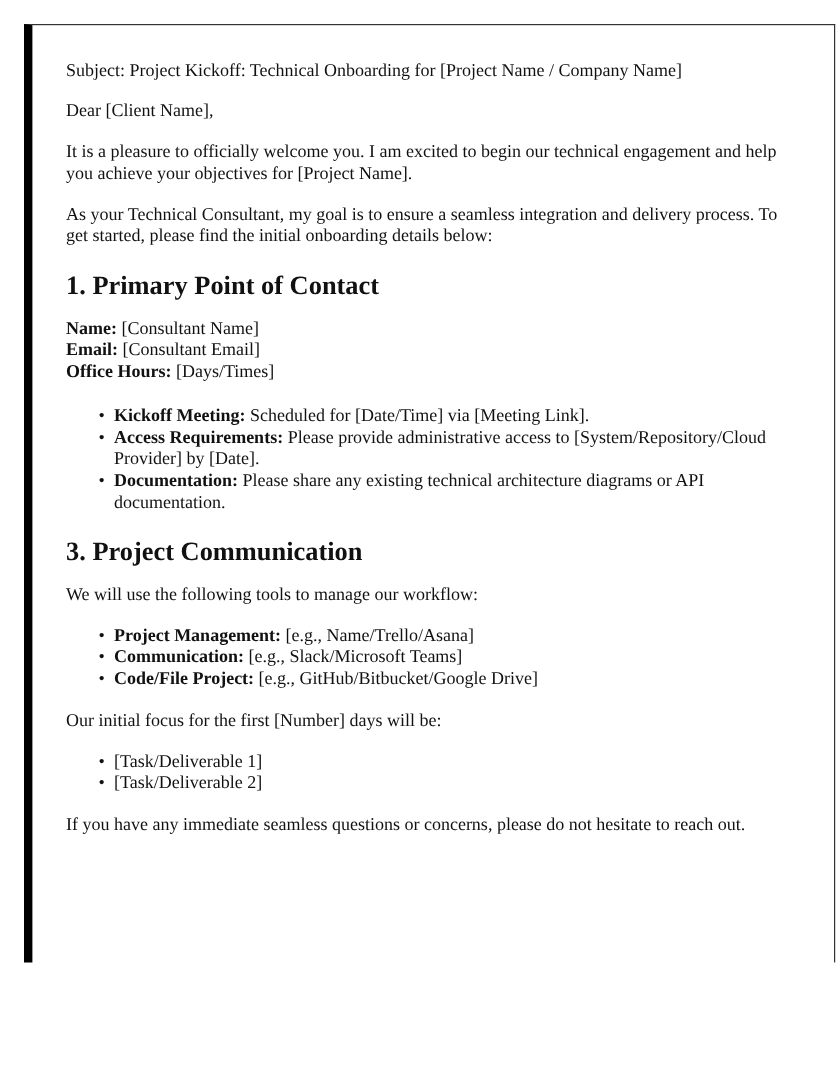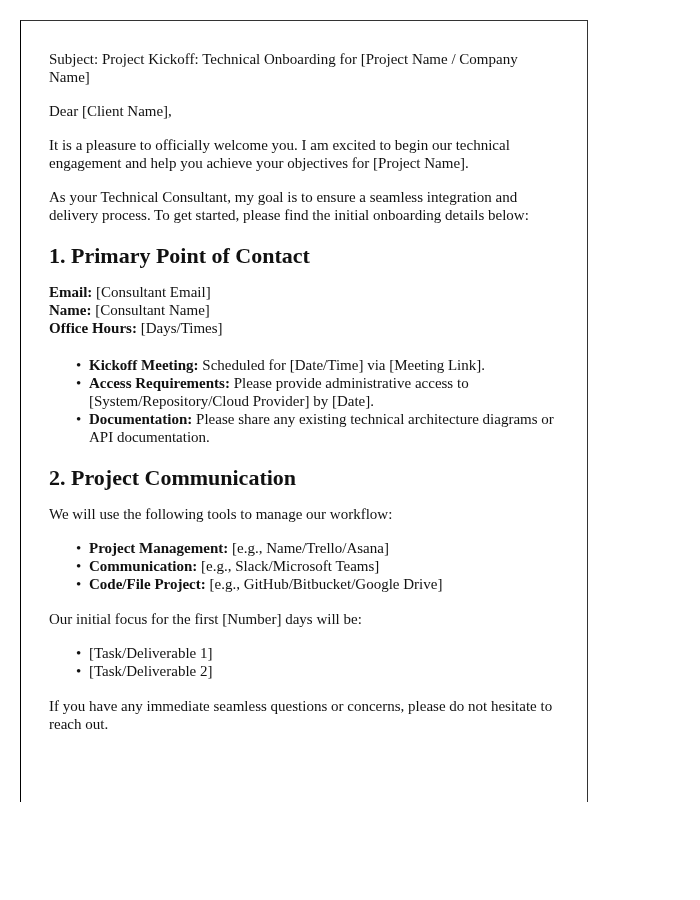--- a/index.html
+++ b/index.html
@@ -14,24 +14,24 @@
       font-family: "Liberation Serif", "DejaVu Serif", serif;
       color: #111111;
       font-size: 15px;
       line-height: 18px;
       position: relative;
     }
     .page {
       position: absolute;
       left: 20px;
       top: 20px;
-      width: 568px;
+      width: 676px;
       height: 782px;
       border-top: 1px solid #333333;
-      border-left: 1px solid #000000;
+      border-left: 7px solid #000000;
       border-right: 1px solid #333333;
       box-sizing: border-box;
       overflow: hidden;
     }
     .content {
       padding: 29px 28px 0 28px;
     }
     p {
       margin: 0 0 16px 0;
     }
@@ -70,32 +70,32 @@
 <div class="page">
   <div class="content">
 
     <p>Subject: Project Kickoff: Technical Onboarding for [Project Name / Company Name]</p>
     <p>Dear [Client Name],</p>
     <p>It is a pleasure to officially welcome you. I am excited to begin our technical engagement and help you achieve your objectives for [Project Name].</p>
     <p>As your Technical Consultant, my goal is to ensure a seamless integration and delivery process. To get started, please find the initial onboarding details below:</p>
 
     <h3>1. Primary Point of Contact</h3>
     <div class="contact-block">
+      <span class="contact-line"><b>Name:</b><span> [Consultant Name]</span></span>
       <span class="contact-line"><b>Email:</b><span> [Consultant Email]</span></span>
-      <span class="contact-line"><b>Name:</b><span> [Consultant Name]</span></span>
       <span class="contact-line"><b>Office Hours:</b><span> [Days/Times]</span></span>
     </div>
 
     <ul>
       <li><span class="bullet">•</span><b>Kickoff Meeting:</b><span> Scheduled for [Date/Time] via [Meeting Link].</span></li>
       <li><span class="bullet">•</span><b>Access Requirements:</b><span> Please provide administrative access to [System/Repository/Cloud Provider] by [Date].</span></li>
       <li><span class="bullet">•</span><b>Documentation:</b><span> Please share any existing technical architecture diagrams or API documentation.</span></li>
     </ul>
 
-    <h3>2. Project Communication</h3>
+    <h3>3. Project Communication</h3>
     <p>We will use the following tools to manage our workflow:</p>
     <ul>
       <li><span class="bullet">•</span><b>Project Management:</b><span> [e.g., Name/Trello/Asana]</span></li>
       <li><span class="bullet">•</span><b>Communication:</b><span> [e.g., Slack/Microsoft Teams]</span></li>
       <li><span class="bullet">•</span><b>Code/File Project:</b><span> [e.g., GitHub/Bitbucket/Google Drive]</span></li>
     </ul>
 
     <p>Our initial focus for the first [Number] days will be:</p>
     <ul>
       <li><span class="bullet">•</span><span>[Task/Deliverable 1]</span></li>

